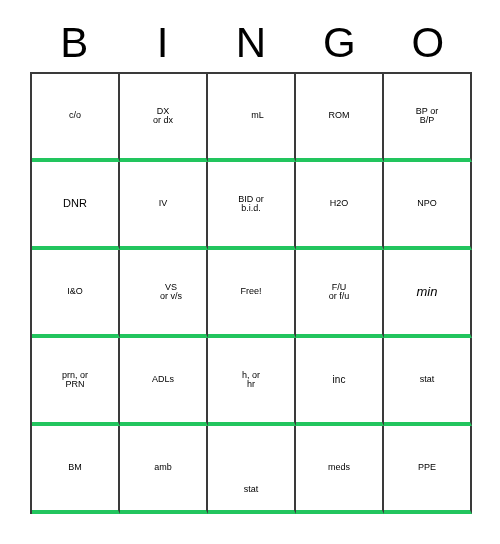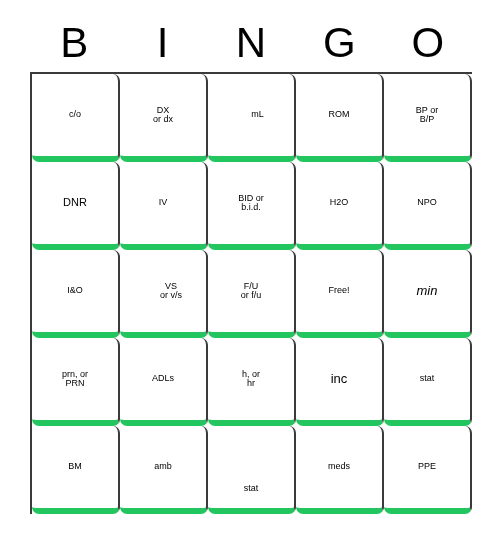--- a/index.html
+++ b/index.html
@@ -50,30 +50,29 @@
   }
   .grid-row {
     display: flex;
     width: 100%;
     height: 88px;
   }
   .cell {
     flex: 1 1 0;
     min-width: 0;
     border-right: 2px solid #3a3a3a;
-    border-bottom: 6px solid #22c55e;
+    border-bottom: 4px solid #22c55e;
     box-sizing: border-box;
     display: flex;
     flex-direction: column;
     align-items: center;
     justify-content: center;
     text-align: center;
     overflow: hidden;
     background: #ffffff;
-    border-radius: 7px;
   }
 
   
   .cell-text {
     display: block;
     width: 100%;
     white-space: nowrap;
     line-height: 1.02;
     font-size: 33px;
   }
@@ -168,31 +167,31 @@
             <span class="line">I&amp;O</span>
           </span>
         </div>
         <div class="cell">
           <span class="cell-text sz-sm two-line" style="font-size: 9px; padding-left: 16px;">
             <span class="line">VS</span>
             <span class="line">or v/s</span>
           </span>
         </div>
         <div class="cell">
+          <span class="cell-text sz-md" style="font-size: 9px;">
+            <span class="line">Free!</span>
+          </span>
+        </div>
+        <div class="cell">
           <span class="cell-text sz-sm two-line" style="font-size: 9px;">
             <span class="line">F/U</span>
             <span class="line">or f/u</span>
           </span>
         </div>
         <div class="cell">
-          <span class="cell-text sz-md" style="font-size: 9px;">
-            <span class="line">Free!</span>
-          </span>
-        </div>
-        <div class="cell">
           <span class="cell-text sz-lg" style="font-size: 13px; font-style: italic;">
             <span class="line">min</span>
           </span>
         </div>
       </div>
       <div class="grid-row">
         <div class="cell">
           <span class="cell-text sz-sm two-line" style="font-size: 9px;">
             <span class="line">prn, or</span>
             <span class="line">PRN</span>
@@ -203,21 +202,21 @@
             <span class="line">ADLs</span>
           </span>
         </div>
         <div class="cell">
           <span class="cell-text sz-lg two-line" style="font-size: 9px;">
             <span class="line">h, or</span>
             <span class="line">hr</span>
           </span>
         </div>
         <div class="cell">
-          <span class="cell-text sz-lg" style="font-size: 13px;">
+          <span class="cell-text sz-lg" style="font-size: 10px;">
             <span class="line">inc</span>
           </span>
         </div>
         <div class="cell">
           <span class="cell-text sz-lg" style="font-size: 9px;">
             <span class="line">stat</span>
           </span>
         </div>
       </div>
       <div class="grid-row">

